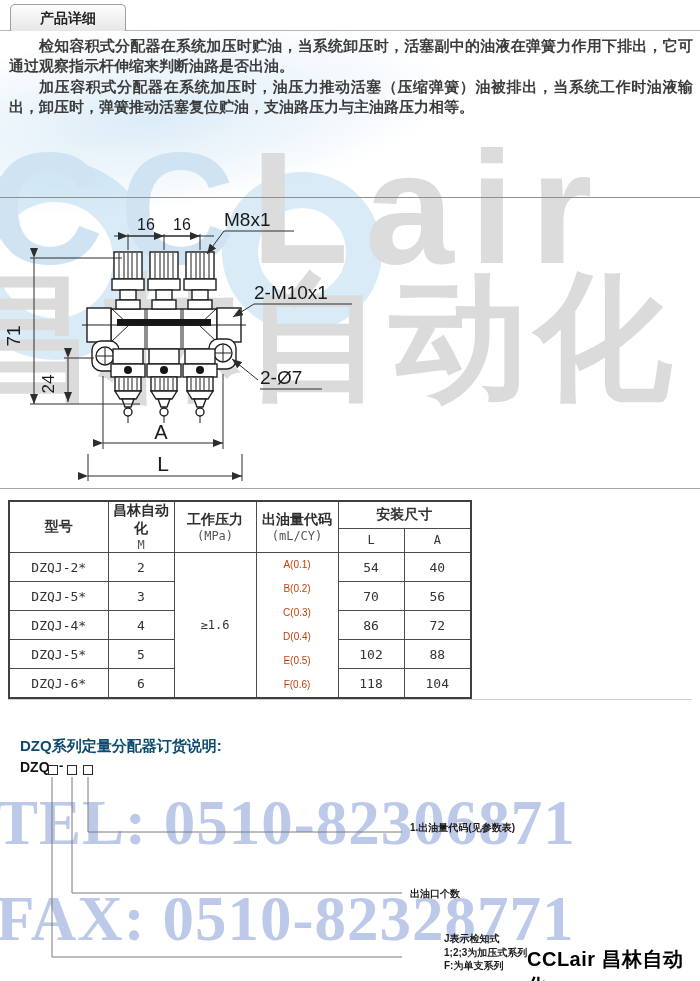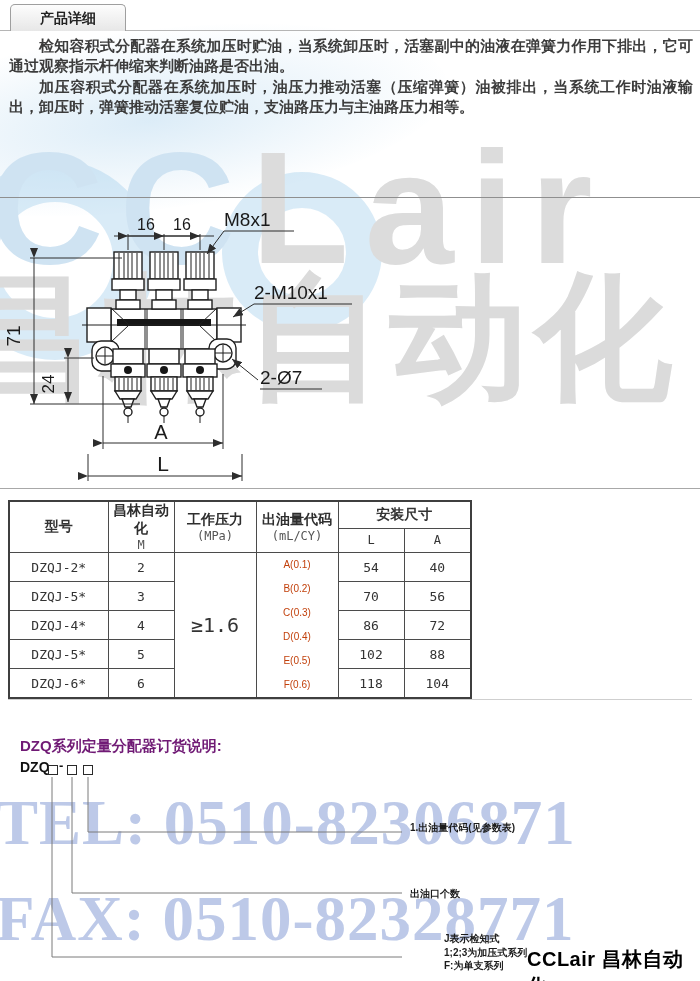--- a/index.html
+++ b/index.html
@@ -58,21 +58,21 @@
            color:#333;overflow:hidden;}
   #spec{border:2px solid #3f3f3f;}
   .hcell{font-size:14px;font-weight:bold;color:#2e2e2e;}
   .hunit{font-size:12px;font-weight:normal;color:#555;
          font-family:"DejaVu Sans Mono",monospace;}
   .dcell{font-size:13px;color:#4a4a4a;font-family:"DejaVu Sans Mono",monospace;margin-top:17px;}
   .codes div{line-height:24px;font-size:10px;color:#c2410c;
              font-family:Liberation Sans, sans-serif;}
 
   
-  #order-title{position:absolute;left:20px;top:737px;font-size:15px;font-weight:bold;color:#701a75;z-index:2;}
+  #order-title{position:absolute;left:20px;top:737px;font-size:15px;font-weight:bold;color:#0c4a6e;z-index:2;}
   #order-prefix{position:absolute;left:20px;top:759px;font-size:14px;font-weight:bold;color:#111;z-index:2;text-align:center;}
   #order-dash{position:absolute;left:59px;top:758px;font-size:13px;font-weight:bold;color:#111;z-index:2;}
   .obox{position:absolute;width:8px;height:8px;border:1.5px solid #2a2a2a;background:#fff;z-index:2;}
   #obox1{left:48px;top:765px;} #obox2{left:67px;top:765px;} #obox3{left:83px;top:765px;}
   #order-lines{position:absolute;left:0;top:700px;z-index:1;}
   #order-lines polyline{fill:none;stroke:#7a7a7a;stroke-width:1;}
   .onote{position:absolute;left:410px;font-size:10px;font-weight:bold;color:#1c1c1c;
          line-height:15px;z-index:2;white-space:nowrap;}
   #onote1{top:820px;} #onote2{top:886px;} #onote3{left:408px;top:933px;line-height:12.5px;margin-left:36px;}
   #onote3 div{margin-bottom:1px;}
@@ -304,21 +304,21 @@
       </td>
       <td colspan="2" class="hcell">安装尺寸</td>
     </tr>
     <tr style="height:21px">
       <td class="hunit">L</td>
       <td class="hunit">A</td>
     </tr>
     <tr style="height:29px">
       <td class="dcell">DZQJ-2*</td>
       <td class="dcell">2</td>
-      <td rowspan="5" class="dcell" style="font-size:20px">≥1.6</td>
+      <td rowspan="5" class="dcell" style="font-size:12px">≥1.6</td>
       <td rowspan="5" class="codes">
         <div>A(0.1)</div>
         <div>B(0.2)</div>
         <div>C(0.3)</div>
         <div>D(0.4)</div>
         <div>E(0.5)</div>
         <div>F(0.6)</div>
       </td>
       <td class="dcell">54</td>
       <td class="dcell">40</td>

